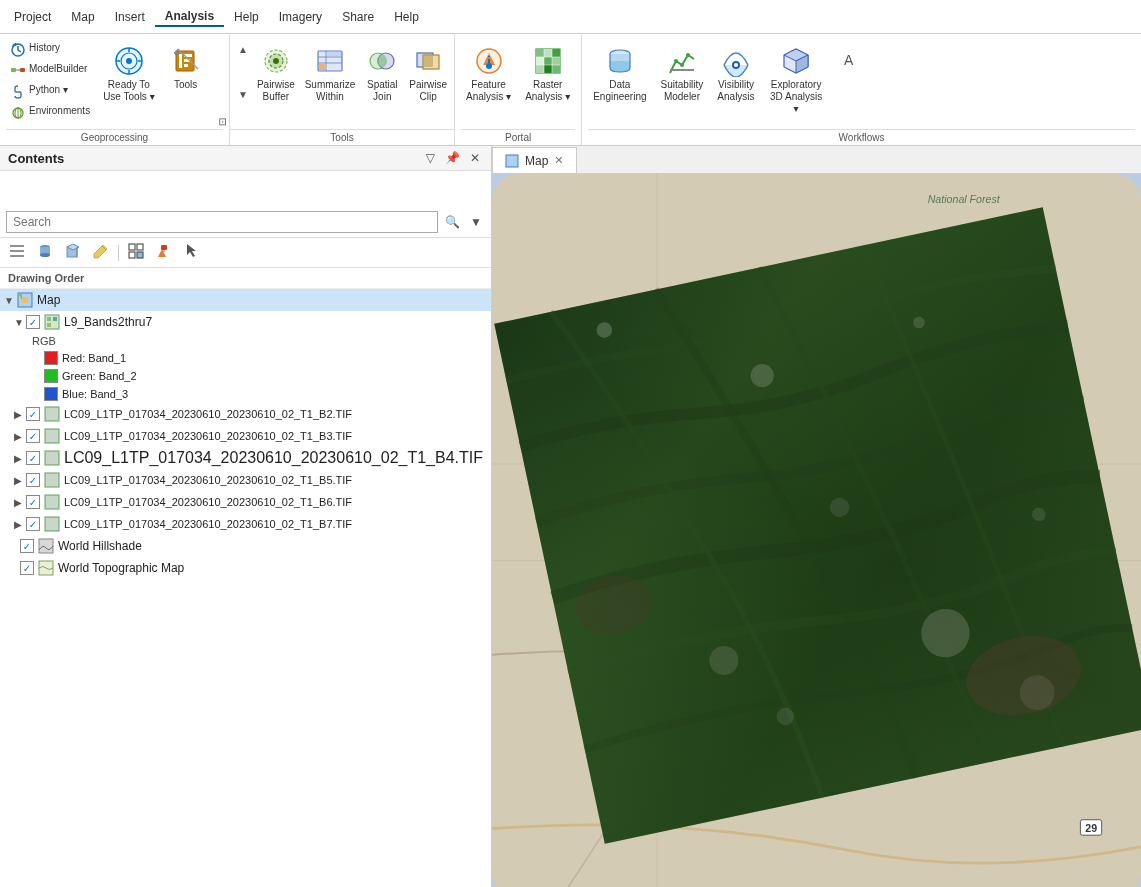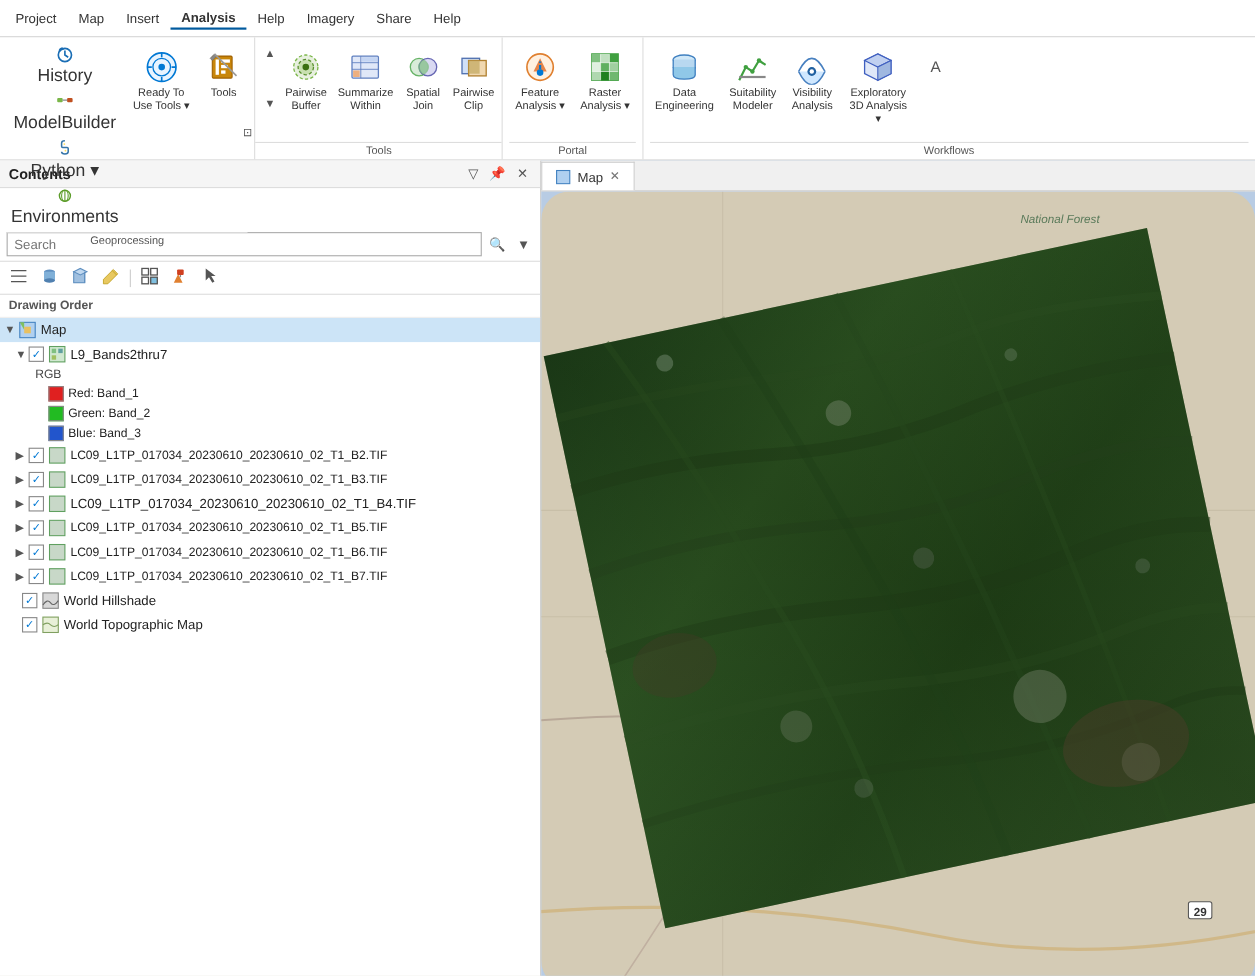--- a/index.html
+++ b/index.html
@@ -79,26 +79,25 @@
     }
     .ribbon-btn .btn-label {
       font-size: 10px;
       line-height: 1.2;
       text-align: center;
       max-width: 55px;
     }
 
     .ribbon-btn-small {
       display: flex;
-      flex-direction: column;
-      align-items: center;
+      align-items: flex-start;
       cursor: pointer;
       padding: 2px 4px;
       border-radius: 2px;
-      font-size: 16px;
+      font-size: 10px;
       color: #333;
       gap: 3px;
       white-space: nowrap;
     }
     .ribbon-btn-small .icon-sm {
       width: 16px;
       height: 16px;
       display: flex;
       align-items: center;
       justify-content: center;
@@ -768,21 +767,21 @@
       </div>
 
       <div class="tree-item indent1" style="padding-left:14px;">
         <span class="tree-expand">▶</span>
         <div class="tree-checkbox checked"></div>
         <div class="tree-icon">
           <svg width="16" height="16" viewBox="0 0 16 16">
             <rect x="1" y="1" width="14" height="14" fill="#c8d8c8" stroke="#60a060" stroke-width="1"></rect>
           </svg>
         </div>
-        <span style="font-size:12px;">LC09_L1TP_017034_20230610_20230610_02_T1_B4.TIF</span>
+        <span style="font-size:16px;">LC09_L1TP_017034_20230610_20230610_02_T1_B4.TIF</span>
       </div>
 
       <div class="tree-item indent1" style="padding-left:14px;">
         <span class="tree-expand">▶</span>
         <div class="tree-checkbox checked"></div>
         <div class="tree-icon">
           <svg width="16" height="16" viewBox="0 0 16 16">
             <rect x="1" y="1" width="14" height="14" fill="#c8d8c8" stroke="#60a060" stroke-width="1"></rect>
           </svg>
         </div>

